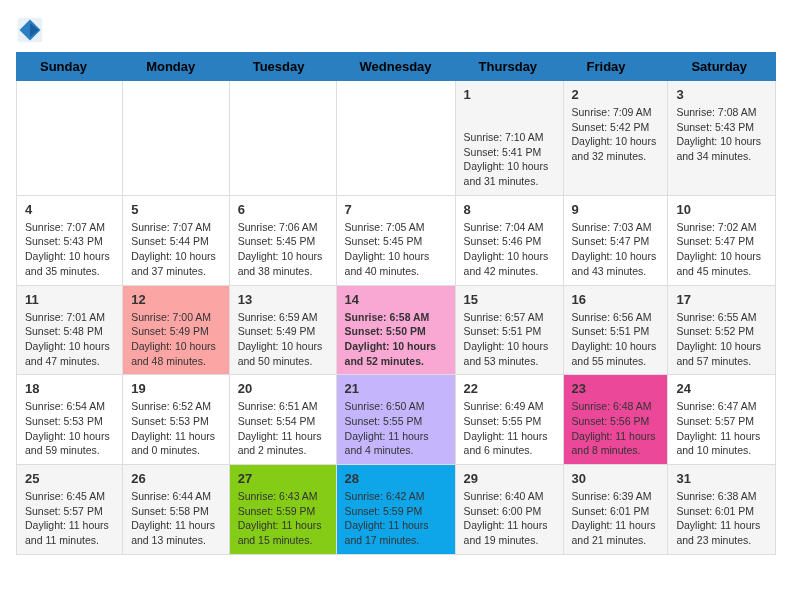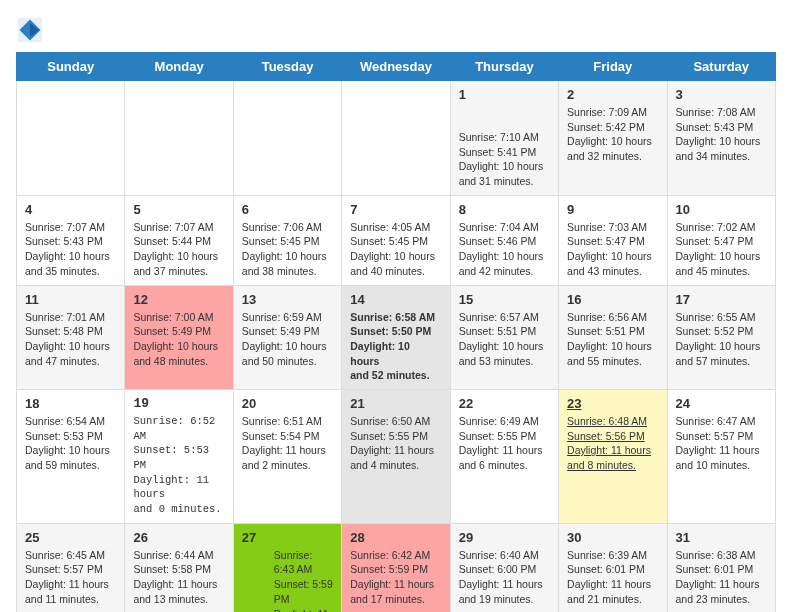--- a/index.html
+++ b/index.html
@@ -45,23 +45,23 @@
       font-size: 15px;
       color: #333;
     }
     .calendar {
       width: 100%;
       border-collapse: collapse;
       border: 1px solid #ccc;
     }
     .calendar th {
       background-color: #2a7fc1;
-      color: #ffffff;
-      text-align: center;
-      padding: 6px 5px;
+      color: #000000;
+      text-align: left;
+      padding: 6px 23px;
       font-size: 13px;
       font-weight: bold;
       border: 1px solid #2a7fc1;
     }
     .calendar td {
       vertical-align: top;
       padding: 6px 8px;
       border: 1px solid #ddd;
       width: calc(100% / 7);
       font-size: 11px;
@@ -168,21 +168,21 @@
         </td>
         <td style="background: rgb(255, 255, 255);">
           <div class="day-number">6</div>
           <div class="day-info" style="white-space: pre-line;">Sunrise: 7:06 AM
 Sunset: 5:45 PM
 Daylight: 10 hours
 and 38 minutes.</div>
         </td>
         <td style="background: rgb(255, 255, 255);">
           <div class="day-number">7</div>
-          <div class="day-info" style="white-space: pre-line;">Sunrise: 4:05 AM
+          <div class="day-info" style="white-space: pre-line;">Sunrise: 7:05 AM
 Sunset: 5:45 PM
 Daylight: 10 hours
 and 40 minutes.</div>
         </td>
         <td style="background: rgb(255, 255, 255);">
           <div class="day-number">8</div>
           <div class="day-info" style="white-space: pre-line;">Sunrise: 7:04 AM
 Sunset: 5:46 PM
 Daylight: 10 hours
 and 42 minutes.</div>
@@ -217,21 +217,21 @@
 Daylight: 10 hours
 and 48 minutes.</div>
         </td>
         <td style="background: rgb(245, 245, 245);">
           <div class="day-number">13</div>
           <div class="day-info" style="white-space: pre-line;">Sunrise: 6:59 AM
 Sunset: 5:49 PM
 Daylight: 10 hours
 and 50 minutes.</div>
         </td>
-        <td style="background: #e5e5e5;">
+        <td style="background: #f9a8d4;">
           <div class="day-number">14</div>
           <div class="day-info" style="white-space: pre-line; font-weight: bold;">Sunrise: 6:58 AM
 Sunset: 5:50 PM
 Daylight: 10 hours
 and 52 minutes.</div>
         </td>
         <td style="background: rgb(245, 245, 245);">
           <div class="day-number">15</div>
           <div class="day-info" style="white-space: pre-line;">Sunrise: 6:57 AM
 Sunset: 5:51 PM
@@ -254,49 +254,49 @@
         </td>
       </tr>
       <tr>
         <td style="background: rgb(255, 255, 255);">
           <div class="day-number">18</div>
           <div class="day-info" style="white-space: pre-line;">Sunrise: 6:54 AM
 Sunset: 5:53 PM
 Daylight: 10 hours
 and 59 minutes.</div>
         </td>
-        <td style="background: rgb(255, 255, 255); font-family: Liberation Mono, monospace;">
+        <td style="background: rgb(255, 255, 255);">
           <div class="day-number">19</div>
           <div class="day-info" style="white-space: pre-line;">Sunrise: 6:52 AM
 Sunset: 5:53 PM
 Daylight: 11 hours
 and 0 minutes.</div>
         </td>
         <td style="background: rgb(255, 255, 255);">
           <div class="day-number">20</div>
           <div class="day-info" style="white-space: pre-line;">Sunrise: 6:51 AM
 Sunset: 5:54 PM
 Daylight: 11 hours
 and 2 minutes.</div>
         </td>
-        <td style="background: #e5e5e5;">
+        <td style="background: #c4b5fd;">
           <div class="day-number">21</div>
           <div class="day-info" style="white-space: pre-line;">Sunrise: 6:50 AM
 Sunset: 5:55 PM
 Daylight: 11 hours
 and 4 minutes.</div>
         </td>
         <td style="background: rgb(255, 255, 255);">
           <div class="day-number">22</div>
           <div class="day-info" style="white-space: pre-line;">Sunrise: 6:49 AM
 Sunset: 5:55 PM
 Daylight: 11 hours
 and 6 minutes.</div>
         </td>
-        <td style="background: #fef9c3; text-decoration: underline;">
+        <td style="background: #ec4899;">
           <div class="day-number">23</div>
           <div class="day-info" style="white-space: pre-line;">Sunrise: 6:48 AM
 Sunset: 5:56 PM
 Daylight: 11 hours
 and 8 minutes.</div>
         </td>
         <td style="background: rgb(255, 255, 255);">
           <div class="day-number">24</div>
           <div class="day-info" style="white-space: pre-line;">Sunrise: 6:47 AM
 Sunset: 5:57 PM
@@ -314,26 +314,26 @@
         </td>
         <td style="background: rgb(245, 245, 245);">
           <div class="day-number">26</div>
           <div class="day-info" style="white-space: pre-line;">Sunrise: 6:44 AM
 Sunset: 5:58 PM
 Daylight: 11 hours
 and 13 minutes.</div>
         </td>
         <td style="background: #84cc16;">
           <div class="day-number">27</div>
-          <div class="day-info" style="white-space: pre-line; margin-left: 32px;">Sunrise: 6:43 AM
+          <div class="day-info" style="white-space: pre-line;">Sunrise: 6:43 AM
 Sunset: 5:59 PM
 Daylight: 11 hours
 and 15 minutes.</div>
         </td>
-        <td style="background: #fca5a5;">
+        <td style="background: #0ea5e9;">
           <div class="day-number">28</div>
           <div class="day-info" style="white-space: pre-line;">Sunrise: 6:42 AM
 Sunset: 5:59 PM
 Daylight: 11 hours
 and 17 minutes.</div>
         </td>
         <td style="background: rgb(245, 245, 245);">
           <div class="day-number">29</div>
           <div class="day-info" style="white-space: pre-line;">Sunrise: 6:40 AM
 Sunset: 6:00 PM

